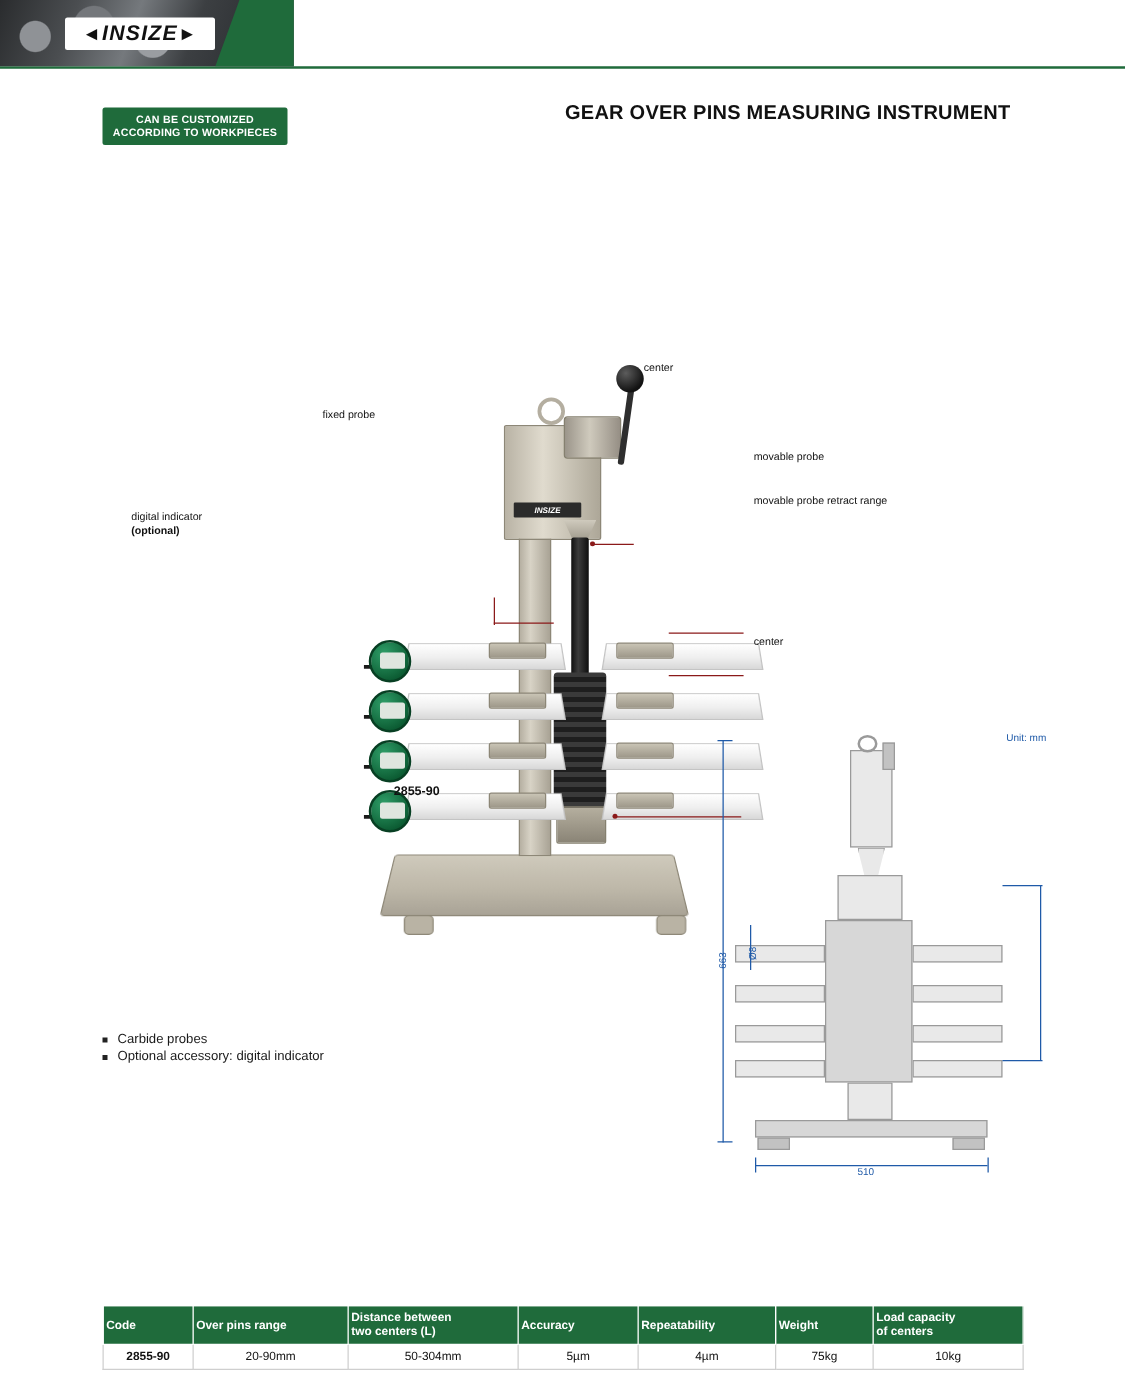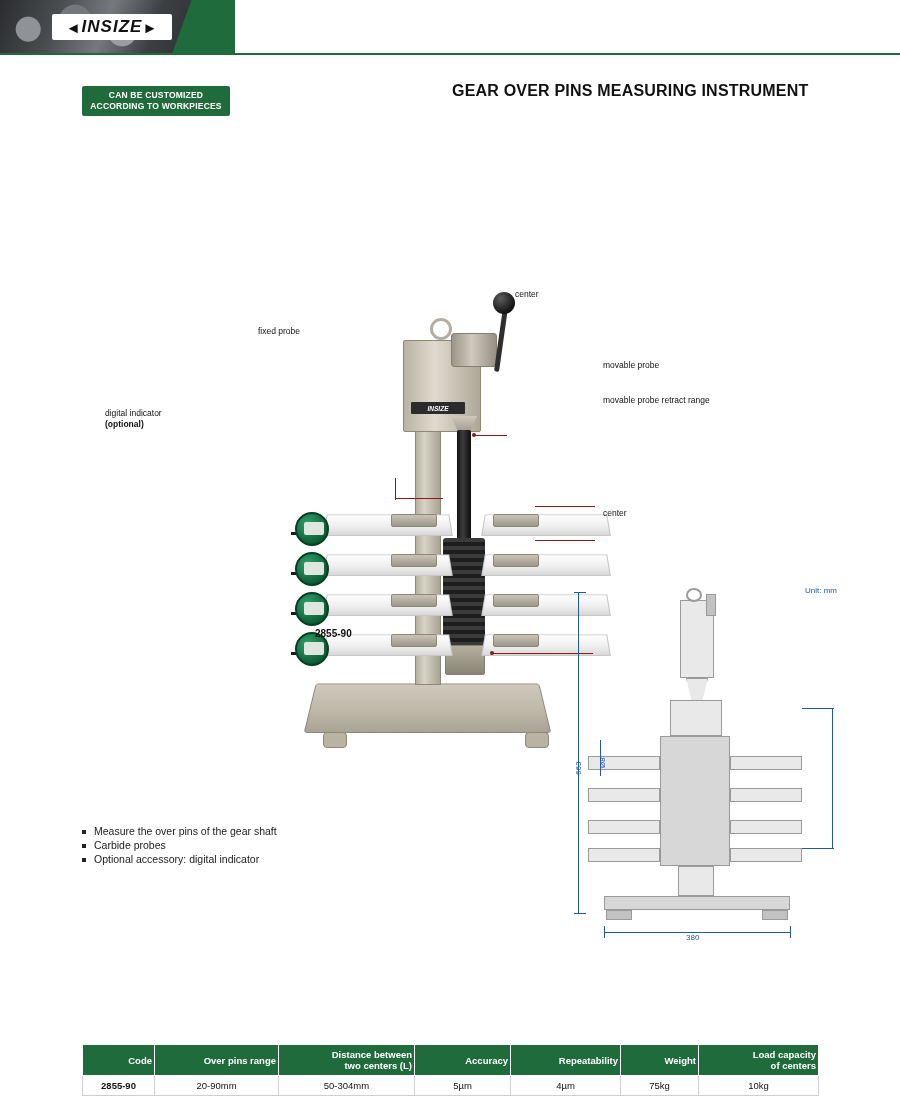--- a/index.html
+++ b/index.html
@@ -174,21 +174,21 @@
   .bullets ul { margin:0; padding:0; }
 
   
   .spec-table {
     position:absolute; left:82px; top:1044px; width:737px;
     border-collapse:collapse; font-size:9.5px;
   }
   .spec-table th {
     background:#1f6b3b; color:#ffffff; font-weight:bold;
     border:1px solid #ffffff; padding:4px 2px; line-height:11px;
-    text-align:right;
+    text-align:left;
   }
   .spec-table td {
     border:1px solid #cfcfcf; padding:4px 2px; text-align:center; color:#111;
     background:#ffffff;
   }
   .spec-table td.code { font-weight:bold; }
 </style>
 </head>
 <body>
 
@@ -303,33 +303,32 @@
   <div class="mach dark" style="left:202px; top:330px; width:26px; height:10px;"></div>
 
   <div class="dline" style="left:18px; top:12px; width:1px; height:322px;"></div>
   <div class="dline" style="left:14px; top:12px; width:12px; height:1px;"></div>
   <div class="dline" style="left:14px; top:333px; width:12px; height:1px;"></div>
   <div class="dim-text vert" style="left:14px; top:195px;">663</div>
 
   <div class="dline" style="left:44px; top:352px; width:186px; height:1px;"></div>
   <div class="dline" style="left:44px; top:346px; width:1px; height:12px;"></div>
   <div class="dline" style="left:230px; top:346px; width:1px; height:12px;"></div>
-  <div class="dim-text" style="left:126px; top:353px;">380</div>
+  <div class="dim-text" style="left:126px; top:353px;">510</div>
 
   <div class="dline" style="left:40px; top:160px; width:1px; height:36px;"></div>
   <div class="dim-text vert" style="left:38px; top:188px;">Ø8</div>
 
   <div class="dline" style="left:272px; top:128px; width:1px; height:140px;"></div>
   <div class="dline" style="left:242px; top:128px; width:32px; height:1px;"></div>
   <div class="dline" style="left:242px; top:268px; width:32px; height:1px;"></div>
 </div>
 
 <div class="bullets">
   <ul>
-    <li>Measure the over pins of the gear shaft</li>
     <li>Carbide probes</li>
     <li>Optional accessory: digital indicator</li>
   </ul>
 </div>
 
 <table class="spec-table">
   <thead>
     <tr>
       <th style="width:72px;">Code</th>
       <th style="width:124px;">Over pins range</th>

